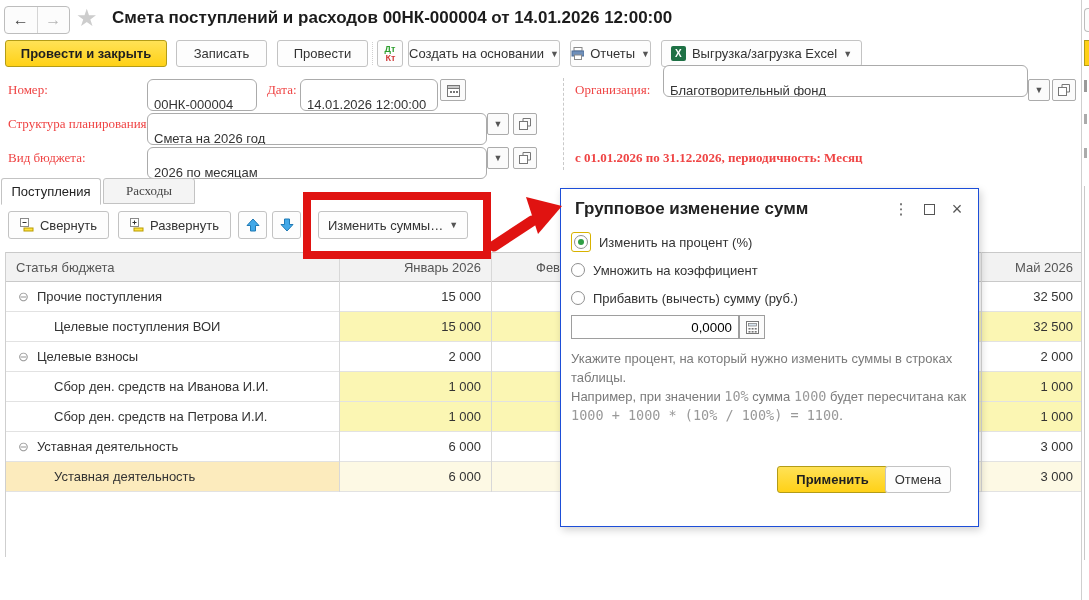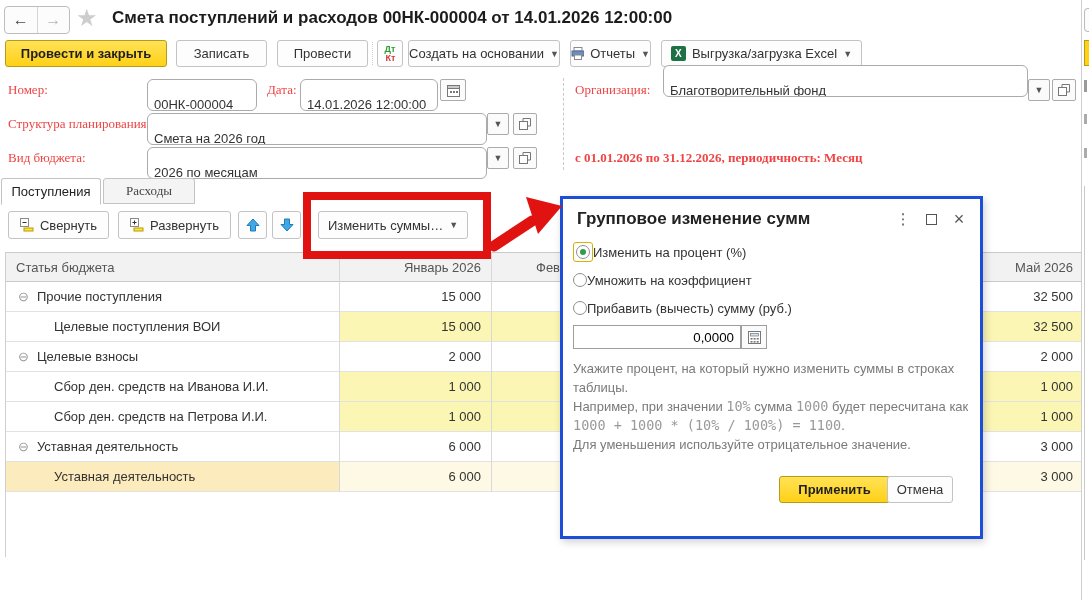--- a/index.html
+++ b/index.html
@@ -51,26 +51,26 @@
   .c-mid{left:485px;width:490px;}
   .c-may{left:975px;width:102px;justify-content:flex-end;padding-right:10px;}
   .yel{background:#fbf6b3;}
   .selname{background:#fcebbd;}
   .selval{background:#fdf9e4;}
   .expander{color:#999;font-size:13px;margin-right:8px;}
   .grp{padding-left:12px;}
   .child{padding-left:48px;}
   .colline{position:absolute;top:0;width:0;border-left:1px solid #d8d8d8;height:240px;}
   
-  #dlg{left:560px;top:196px;width:417px;height:337px;background:#fff;border:3px solid #1d4ed8;
+  #dlg{left:560px;top:188px;width:417px;height:337px;background:#fff;border:1px solid #1d4ed8;
        box-shadow:2px 3px 8px rgba(0,0,0,.18);z-index:10;}
   .dlg-title{position:absolute;left:14px;top:10px;font-size:17px;font-weight:bold;color:#222;}
   .dlg-sysbtn{position:absolute;top:10px;width:22px;height:20px;display:flex;align-items:center;justify-content:center;color:#555;}
   .maxbox{width:9px;height:9px;border:1.5px solid #555;}
-  .radio-row{position:absolute;left:10px;height:22px;display:flex;align-items:center;}
+  .radio-row{position:absolute;left:10px;height:22px;display:flex;align-items:center;gap:8px;}
   .radio{width:14px;height:14px;border:1px solid #8f8f8f;border-radius:50%;background:#fff;box-sizing:border-box;
          display:flex;align-items:center;justify-content:center;}
   .radio .dot{width:6px;height:6px;border-radius:50%;background:#2f9e44;}
   .focusbox{width:20px;height:20px;border:1px solid #d8b200;border-radius:3px;display:flex;align-items:center;justify-content:center;box-sizing:border-box;}
   .amount{position:absolute;left:10px;top:126px;width:168px;height:24px;box-sizing:border-box;border:1px solid #9e9e9e;
           text-align:right;padding:0 6px;line-height:22px;background:#fff;}
   .calcbtn{position:absolute;left:178px;top:126px;width:26px;height:24px;box-sizing:border-box;border:1px solid #9e9e9e;
            background:#fbfbfb;display:flex;align-items:center;justify-content:center;}
   #hint{position:absolute;left:10px;top:160px;width:398px;color:#7a7a7a;font-size:13px;line-height:19px;}
   .mono{font-family:"DejaVu Sans Mono",monospace;color:#999;font-size:13.5px;}
@@ -338,21 +338,20 @@
           <rect x="5.6" y="7" width="2" height="1.6" fill="#777"></rect>
           <rect x="8.7" y="7" width="2" height="1.6" fill="#777"></rect>
           <rect x="2.5" y="10" width="2" height="1.6" fill="#777"></rect>
           <rect x="5.6" y="10" width="2" height="1.6" fill="#777"></rect>
           <rect x="8.7" y="10" width="2" height="1.6" fill="#777"></rect>
         </svg>
     </div>
     <div id="hint">
         <div class="hint-line"><span>Укажите процент, на который нужно изменить суммы в строках таблицы.</span></div>
         <div class="hint-line"><span>Например, при значении </span><span class="mono">10%</span><span> сумма </span><span class="mono">1000</span><span> будет пересчитана как </span><span class="mono">1000 + 1000 * (10% / 100%) = 1100</span><span>.</span></div>
-        <div class="hint-line"><span>Для уменьшения используйте отрицательное значение.</span></div>
       </div>
     <div class="dbtn dbtn-apply" style="left:216px;width:111px;">
         <span>Применить</span>
       </div>
     <div class="dbtn" style="left:324px;width:66px;">
         <span>Отмена</span>
       </div>
   </div>
 
   <div class="abs redrect"></div>

